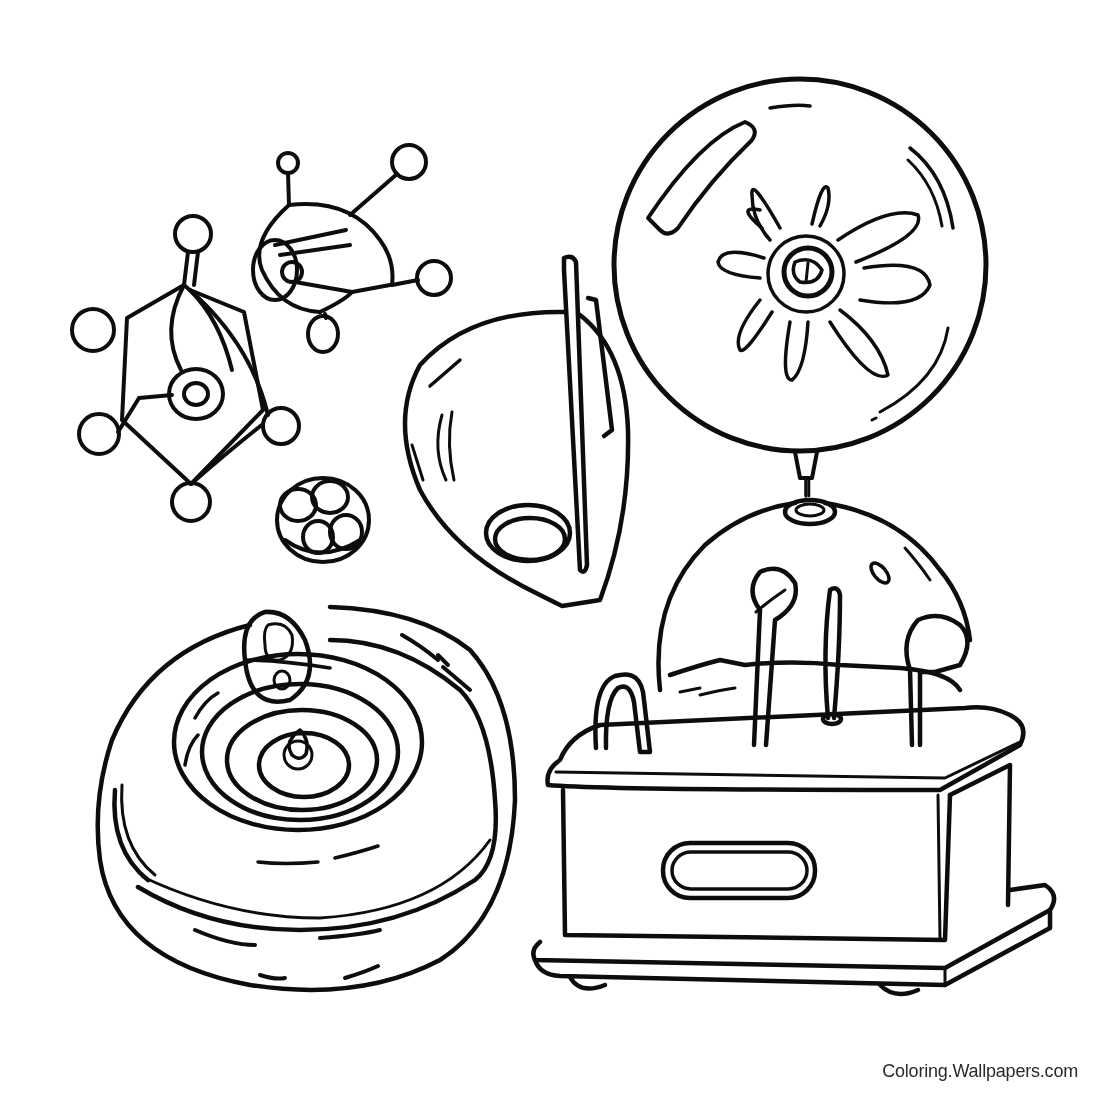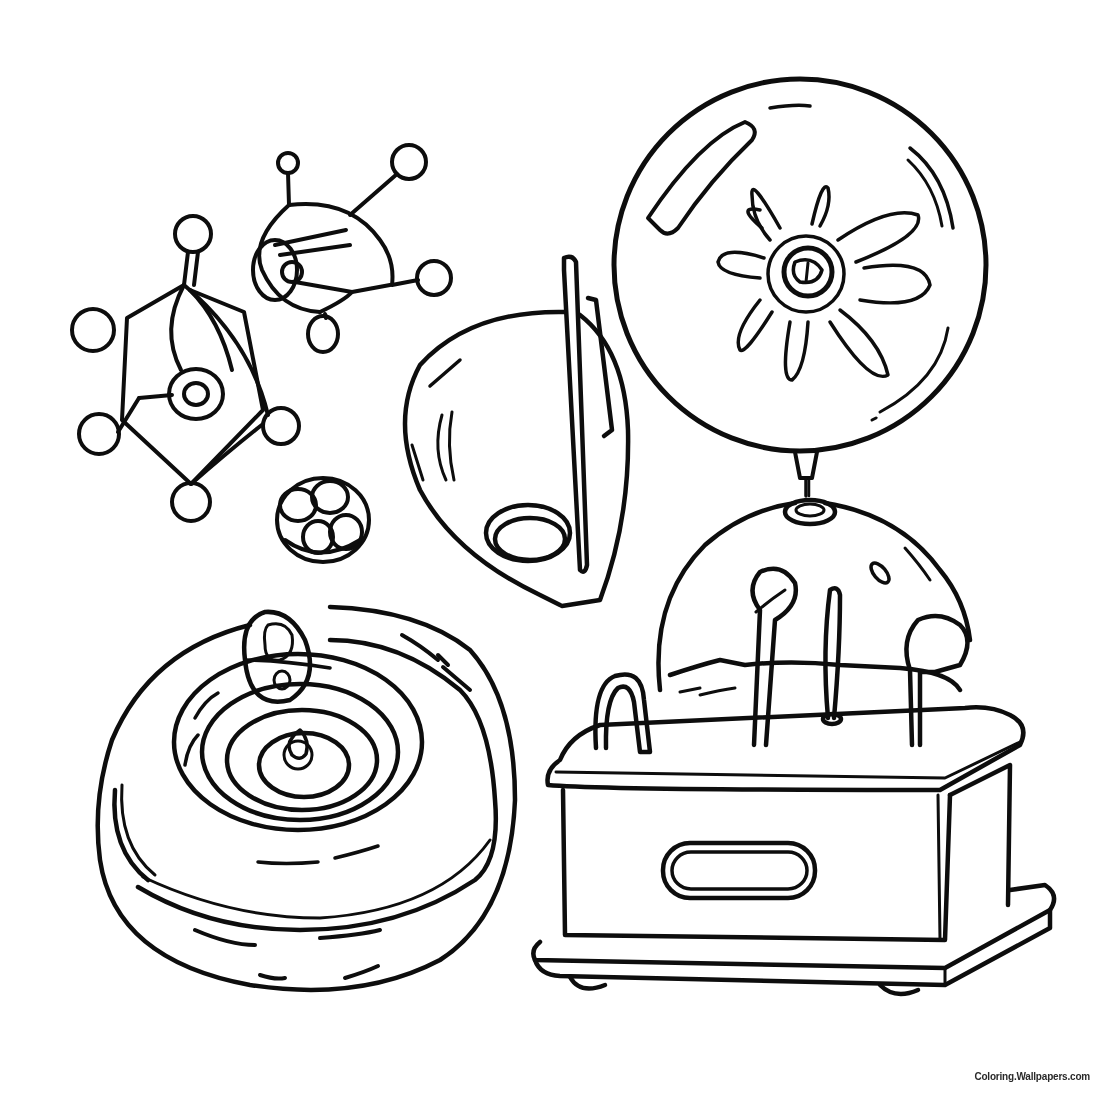--- a/index.html
+++ b/index.html
@@ -1,23 +1,22 @@
 <!DOCTYPE html>
 <html><head>
 <meta charset="utf-8">
 <style>
   html, body { margin: 0; padding: 0; background: #ffffff; }
   body { width: 1108px; height: 1108px; position: relative; overflow: hidden; }
   svg.art { position: absolute; left: 0; top: 0; width: 1108px; height: 1108px; }
   .ink { fill: none; stroke: #0d0d0d; stroke-linecap: round; stroke-linejoin: round; }
   .watermark {
-    position: absolute; right: 18px; bottom: 26px;
-    font-family: "Liberation Sans", sans-serif; font-size: 10px; color: #2a2a2a;
+    position: absolute; right: 30px; bottom: 26px;
+    font-family: "Liberation Sans", sans-serif; font-size: 18px; color: #2a2a2a;
     letter-spacing: -0.2px;
-    font-weight: bold;
   }
 </style>
 </head>
 <body>
 
 <svg class="art" viewBox="0 0 1108 1108" xmlns="http://www.w3.org/2000/svg">
 
   <g class="ink" stroke-width="4">
     <circle cx="193" cy="234" r="18"></circle>
     <circle cx="93" cy="330" r="21"></circle>

